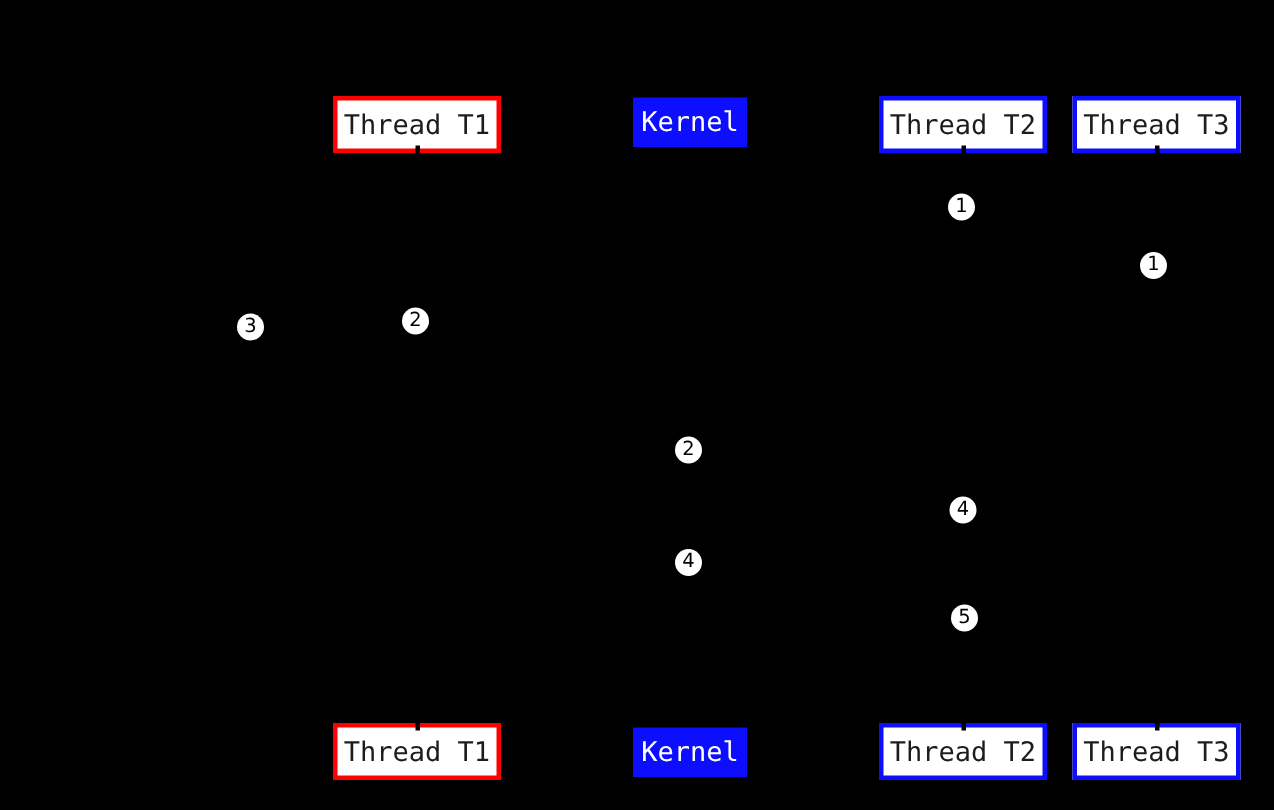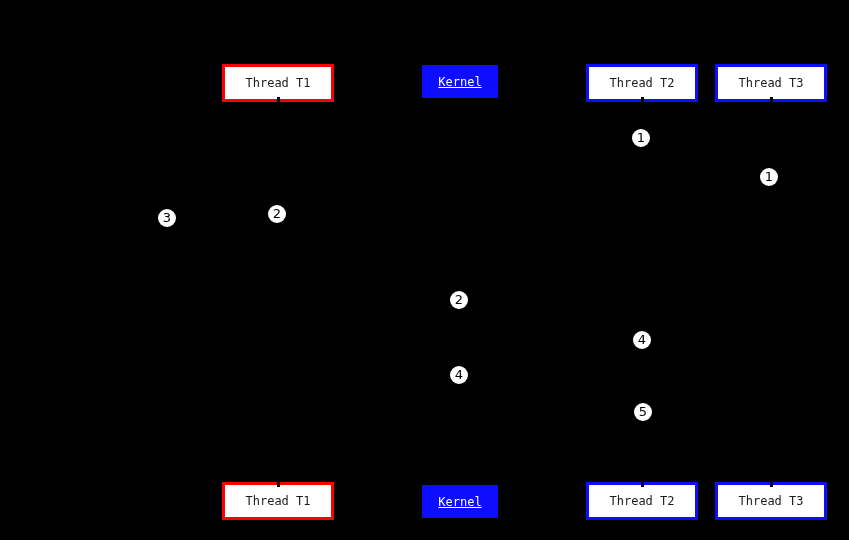--- a/index.html
+++ b/index.html
@@ -18,37 +18,36 @@
     height: 540px;
     background: var(--bg, #000);
   }
   .pbox {
     position: absolute;
     box-sizing: border-box;
     display: flex;
     align-items: center;
     justify-content: center;
     font-family: "DejaVu Sans Mono", monospace;
-    font-size: 12px;
+    font-size: 18px;
     white-space: nowrap;
   }
   .red-outline {
     background: var(--participant-fill);
     border: 3px solid var(--red-accent);
     color: var(--participant-text);
   }
   .blue-outline {
     background: var(--participant-fill);
     border: 3px solid var(--blue-accent);
     color: var(--participant-text);
   }
   .blue-fill {
     background: var(--blue-accent);
     color: var(--kernel-text);
-    text-decoration: underline;
   }
   .stub {
     position: absolute;
     width: 3px;
     height: 7px;
     background: var(--lifeline, #000);
   }
   .badge {
     position: absolute;
     box-sizing: border-box;

